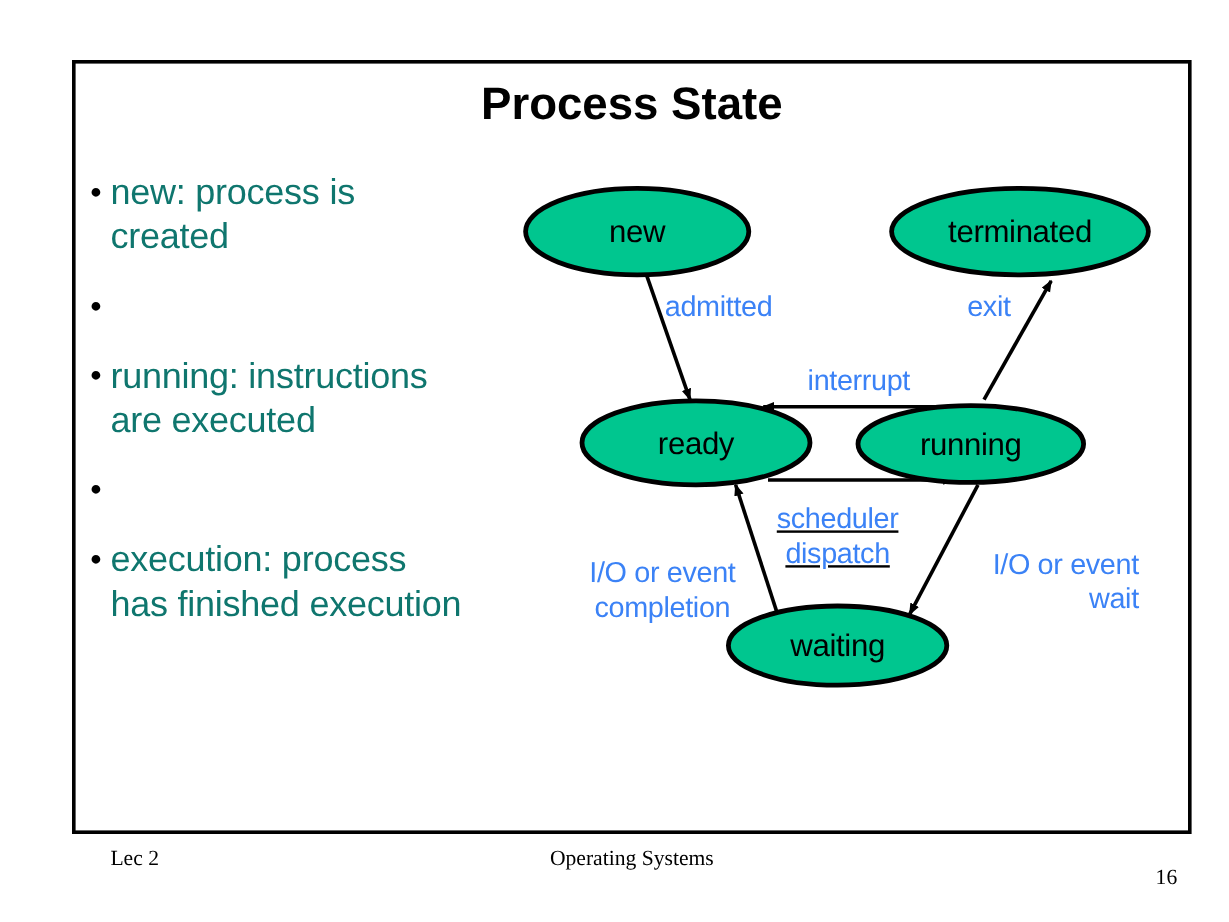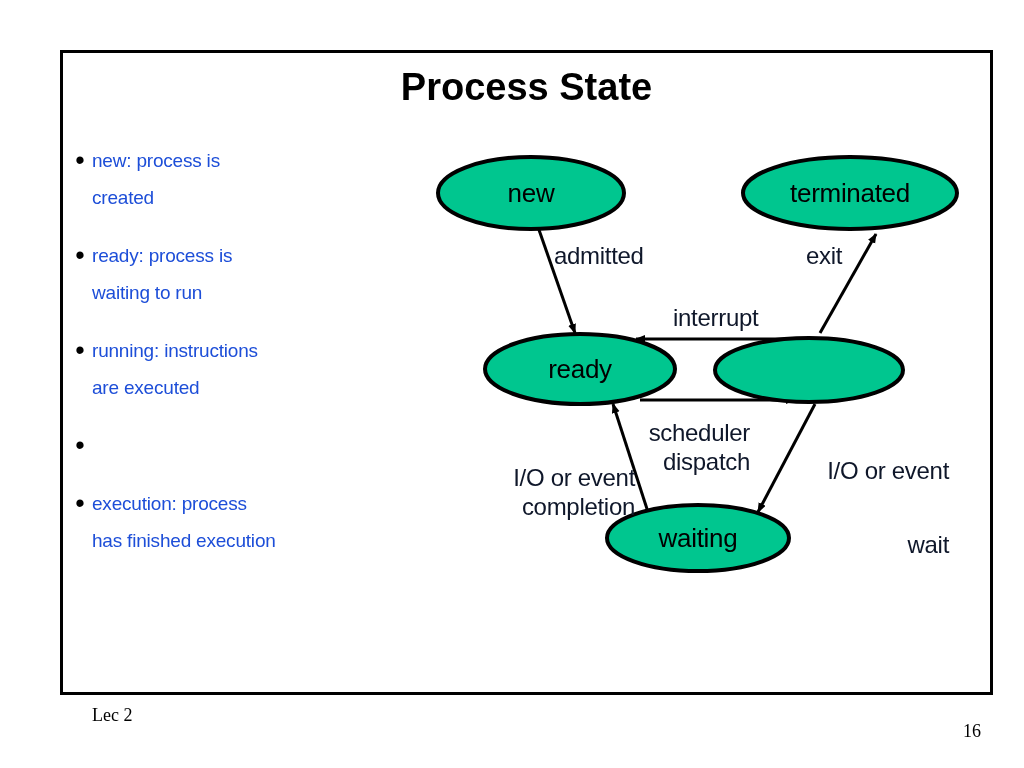--- a/index.html
+++ b/index.html
@@ -54,23 +54,23 @@
   }
   .bullet-dot {
     width: 24px;
     min-width: 24px;
     font-size: 27px;
     line-height: 37px;
     color: #000000;
     text-align: center;
   }
   .bullet-text {
-    font-size: 19px;
+    font-size: 30px;
     line-height: 37px;
-    color: #1d4ed8;
+    color: #0f766e;
     letter-spacing: -0.2px;
   }
   
   #diagram {
     position: absolute;
     left: 0;
     top: 0;
     width: 1024px;
     height: 768px;
     pointer-events: none;
@@ -80,26 +80,25 @@
     position: absolute;
     display: flex;
     align-items: center;
     justify-content: center;
     color: #000000;
     font-size: 26px;
     letter-spacing: -0.3px;
   }
   .edge-label {
     position: absolute;
-    color: #0f172a;
+    color: #3b82f6;
     font-size: 24px;
     line-height: 29px;
     letter-spacing: -0.3px;
     white-space: pre;
-    text-align: right;
   }
   
   #footer {
     position: absolute;
     left: 60px;
     top: 705px;
     width: 933px;
     height: 28px;
     font-family: "Liberation Serif", serif;
     font-size: 18px;
@@ -123,24 +122,20 @@
     <div class="bullet-row">
       <div class="bullet-dot">•</div>
       <div class="bullet-text">
         <div>new: process is</div>
         <div>created</div>
       </div>
     </div>
 
     <div class="bullet-row">
       <div class="bullet-dot">•</div>
-      <div class="bullet-text">
-        <div>ready: process is</div>
-        <div>waiting to run</div>
-      </div>
     </div>
 
     <div class="bullet-row">
       <div class="bullet-dot">•</div>
       <div class="bullet-text">
         <div>running: instructions</div>
         <div>are executed</div>
       </div>
     </div>
 
@@ -181,42 +176,44 @@
       <ellipse cx="531" cy="193" rx="93" ry="36" fill="#00C68F" stroke="#000000" stroke-width="4"></ellipse>
       <ellipse cx="850" cy="193" rx="107" ry="36" fill="#00C68F" stroke="#000000" stroke-width="4"></ellipse>
       <ellipse cx="580" cy="369" rx="95" ry="35" fill="#00C68F" stroke="#000000" stroke-width="4"></ellipse>
       <ellipse cx="809" cy="370" rx="94" ry="32" fill="#00C68F" stroke="#000000" stroke-width="4"></ellipse>
       <ellipse cx="698" cy="538" rx="91" ry="33" fill="#00C68F" stroke="#000000" stroke-width="4"></ellipse>
     </svg>
 
     <div class="state-node" style="left:743px; top:175px; width:214px; height:36px;">terminated</div>
     <div class="state-node" style="left:438px; top:175px; width:186px; height:36px;">new</div>
     <div class="state-node" style="left:485px; top:351px; width:190px; height:36px;text-align:right;">ready</div>
+    <div class="state-node" style="left:715px; top:352px; width:188px; height:36px;">running</div>
     <div class="state-node" style="left:607px; top:520px; width:182px; height:36px;">waiting</div>
 
     <div class="edge-label" style="left:554px; top:241px;">admitted</div>
 
     <div class="edge-label" style="left:806px; top:241px;">exit</div>
 
     <div class="edge-label" style="left:637px; top:303px;margin-left:36px;">interrupt</div>
 
-    <div style="position:absolute; left:646px; top:418px; width:104px; text-align:center;">
+    <div style="position:absolute; left:646px; top:418px; width:104px; text-align:center;text-decoration:underline;">
       <div class="edge-label" style="position:static;">scheduler</div>
       <div class="edge-label" style="position:static;">dispatch</div>
     </div>
 
     <div style="position:absolute; left:469px; top:463px; width:166px; text-align:center;">
       <div class="edge-label" style="position:static;">I/O or event</div>
       <div class="edge-label" style="position:static;">completion</div>
     </div>
 
     <div style="position:absolute; left:783px; top:456px; width:166px; text-align:right;">
       <div class="edge-label" style="position:static;">I/O or event</div>
-      <div class="edge-label" style="position:static;margin-top:45px;">wait</div>
+      <div class="edge-label" style="position:static;">wait</div>
     </div>
   </div>
 
   <div id="footer">
+    <div id="footer-center">Operating Systems</div>
     <div id="footer-left">Lec 2</div>
     <div id="footer-right">16</div>
   </div>
 
 </div>
 
 </body></html>

